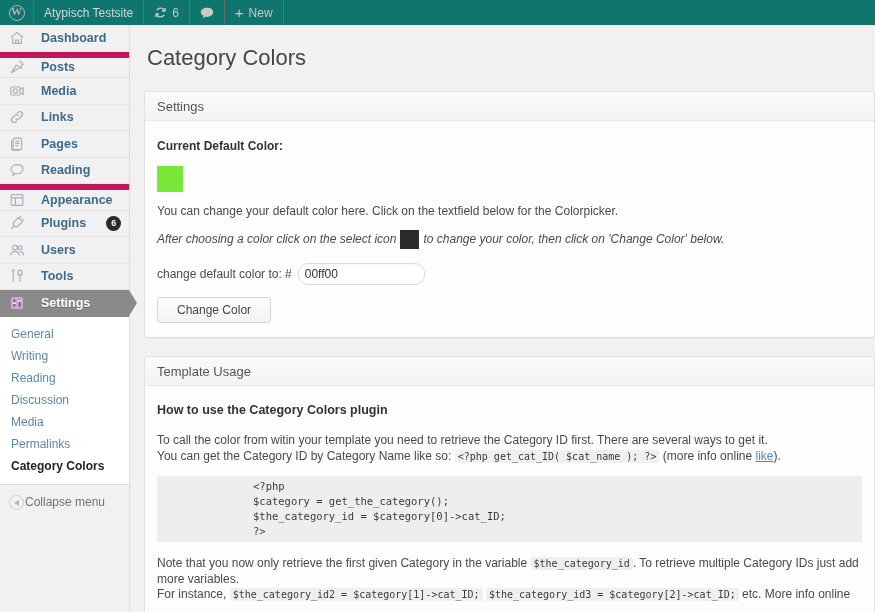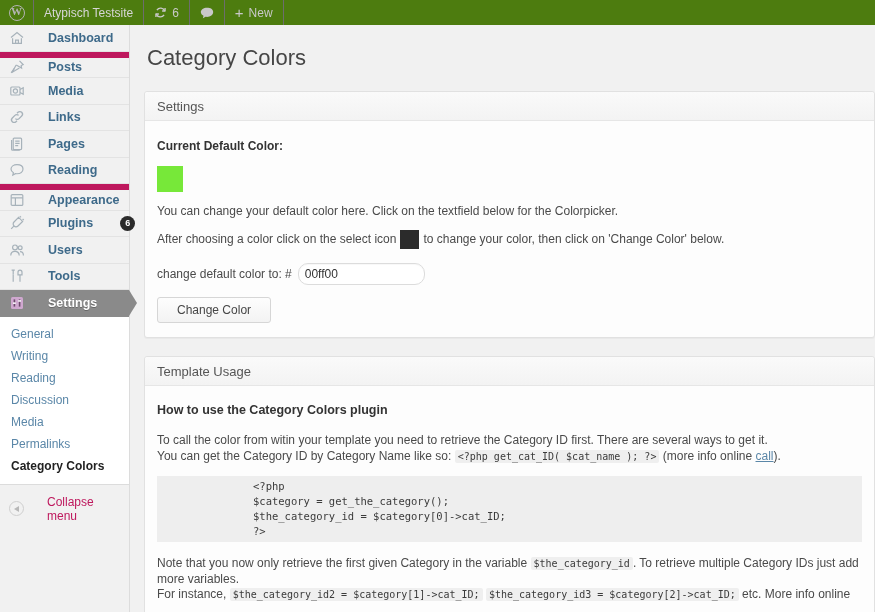--- a/index.html
+++ b/index.html
@@ -9,21 +9,21 @@
     overflow: hidden;
     background: #f1f1f1;
     font-family: "Liberation Sans", sans-serif;
     -webkit-font-smoothing: antialiased;
   }
 
   
   #adminbar {
     position: absolute; top: 0; left: 0;
     width: 875px; height: 25px;
-    background: #4d7c0f;
+    background: #0f766e;
     display: flex; align-items: stretch;
     color: #c9c9c9; font-size: 12px;
     z-index: 50;
   }
   .ab-item {
     display: flex; align-items: center; gap: 5px;
     padding: 0 10px;
     border-right: 1px solid #6d6d6d;
     height: 25px;
     white-space: nowrap;
@@ -52,21 +52,21 @@
   
   #sidebar {
     position: absolute; top: 25px; left: 0;
     width: 130px; height: 587px;
     background: #f1f1f1;
     border-right: 1px solid #dcdcdc;
     z-index: 20;
   }
   .menu-top {
     position: relative;
-    display: flex; align-items: center; gap: 23px;
+    display: flex; align-items: center; gap: 16px;
     height: 26.5px;
     padding: 0 9px;
     font-size: 12.5px;
     font-weight: 700;
     color: #3e6a8a;
     border-bottom: 1px solid #e3e3e3;
     background: #f1f1f1;
     cursor: pointer;
     white-space: nowrap;
   }
@@ -105,23 +105,23 @@
     display: block;
     padding: 2px 9px 2px 11px;
     font-size: 12px;
     color: #5b87a8;
     line-height: 18px;
     cursor: pointer;
     white-space: nowrap;
   }
   .sub-item.current { color: #222; font-weight: 700; }
   .collapse {
-    display: flex; align-items: center; gap: 23px;
+    display: flex; align-items: center; gap: 1px;
     padding: 10px 9px;
-    font-size: 12px; color: #be185d;
+    font-size: 12px; color: #737373;
     cursor: pointer;
   }
   .collapse-arrow {
     width: 15px; height: 15px; border-radius: 50%;
     border: 1px solid #cfcfcf;
     position: relative; flex: 0 0 15px;
   }
   .collapse-arrow::after {
     content: "";
     position: absolute; left: 4px; top: 4px;
@@ -171,21 +171,21 @@
   .color-swatch {
     width: 26px; height: 26px;
     margin: 13px 0 12px 0;
   }
   .p-line {
     font-size: 12px; color: #4a4a4a;
     margin: 0 0 11px 0;
     line-height: 15px;
     display: flex; align-items: center; flex-wrap: wrap;
   }
-  .p-line.tight { margin-bottom: 9px; }
+  .p-line.tight { margin-bottom: 9px; font-style: italic; }
   .picker-icon {
     display: inline-block;
     width: 19px; height: 19px;
     background: #2b2b2b;
     margin: 0 4px;
     padding: 2px;
     vertical-align: middle;
     flex: 0 0 19px;
   }
   .picker-wheel {
@@ -472,21 +472,21 @@
     <div class="postbox-inner">
 
       <h3 class="usage-title">How to use the Category Colors plugin</h3>
 
       <p class="usage-p">To call the color from witin your template you need to retrieve the Category ID first. There are several ways to get it.</p>
 
       <p class="usage-p">
         <span>You can get the Category ID by Category Name like so:</span>
         <code class="inline">&lt;?php get_cat_ID( $cat_name ); ?&gt;</code>
         <span>(more info online</span>
-        <a class="lnk">call</a><span>).</span>
+        <a class="lnk">like</a><span>).</span>
       </p>
 
 
       <pre class="codeblock"><span class="ln first">&lt;?php</span><span class="ln">$category = get_the_category();</span><span class="ln">$the_category_id = $category[0]-&gt;cat_ID;</span><span class="ln">?&gt;</span></pre>
 
       <p class="usage-p note-p">
         <span>Note that you now only retrieve the first given Category in the variable</span>
         <code class="inline">$the_category_id</code><span>. To retrieve multiple Category IDs just add more variables.</span>
       </p>
 

